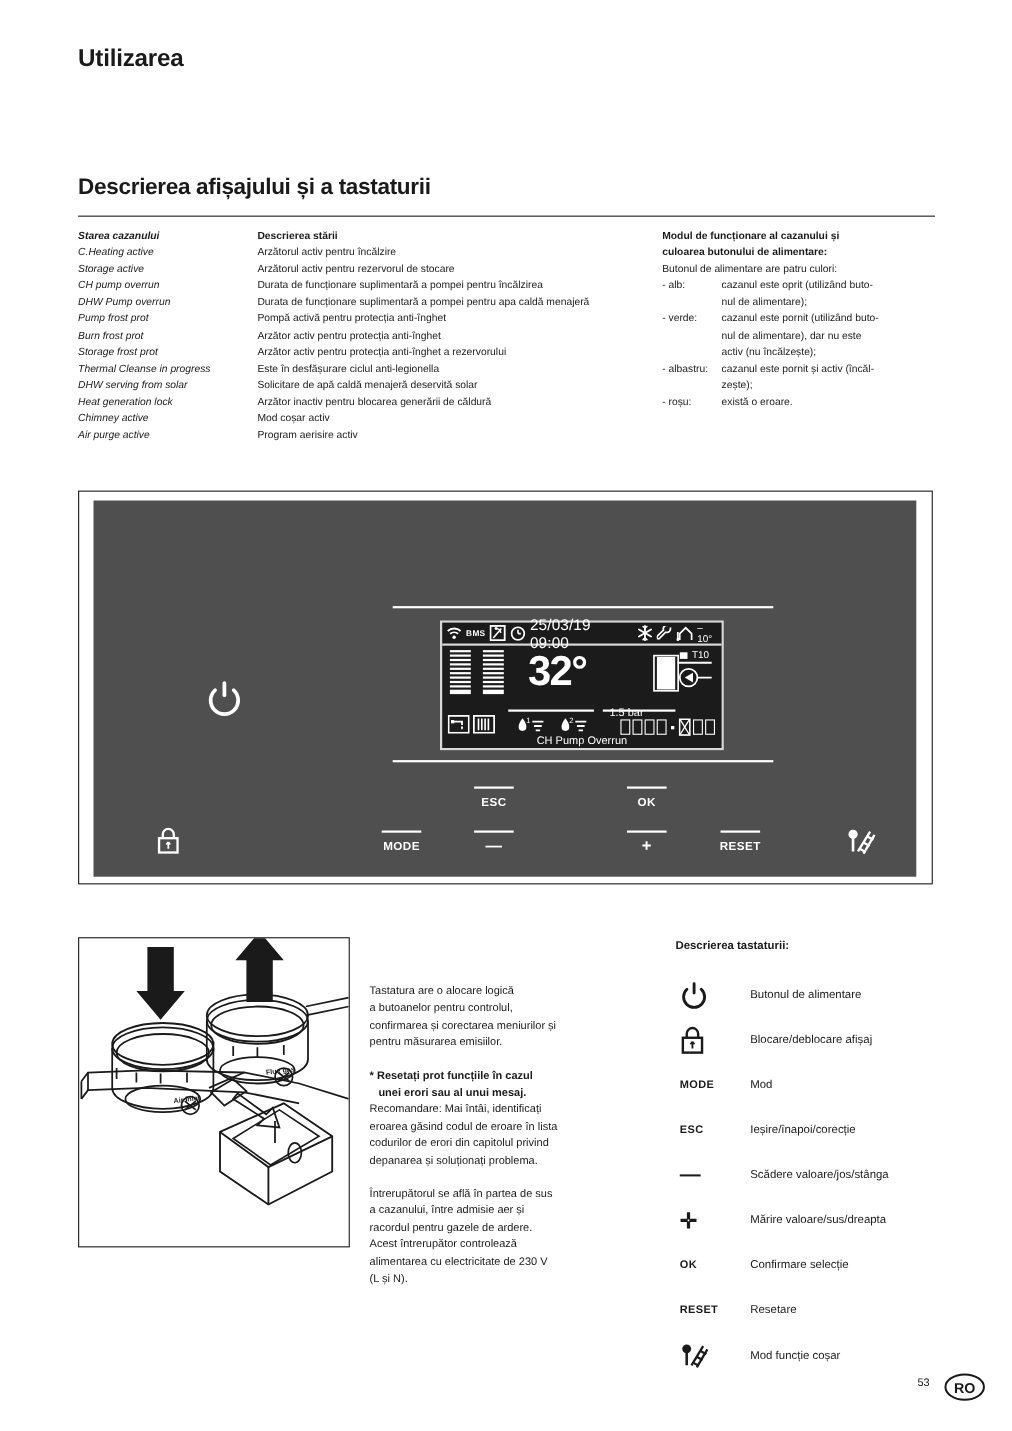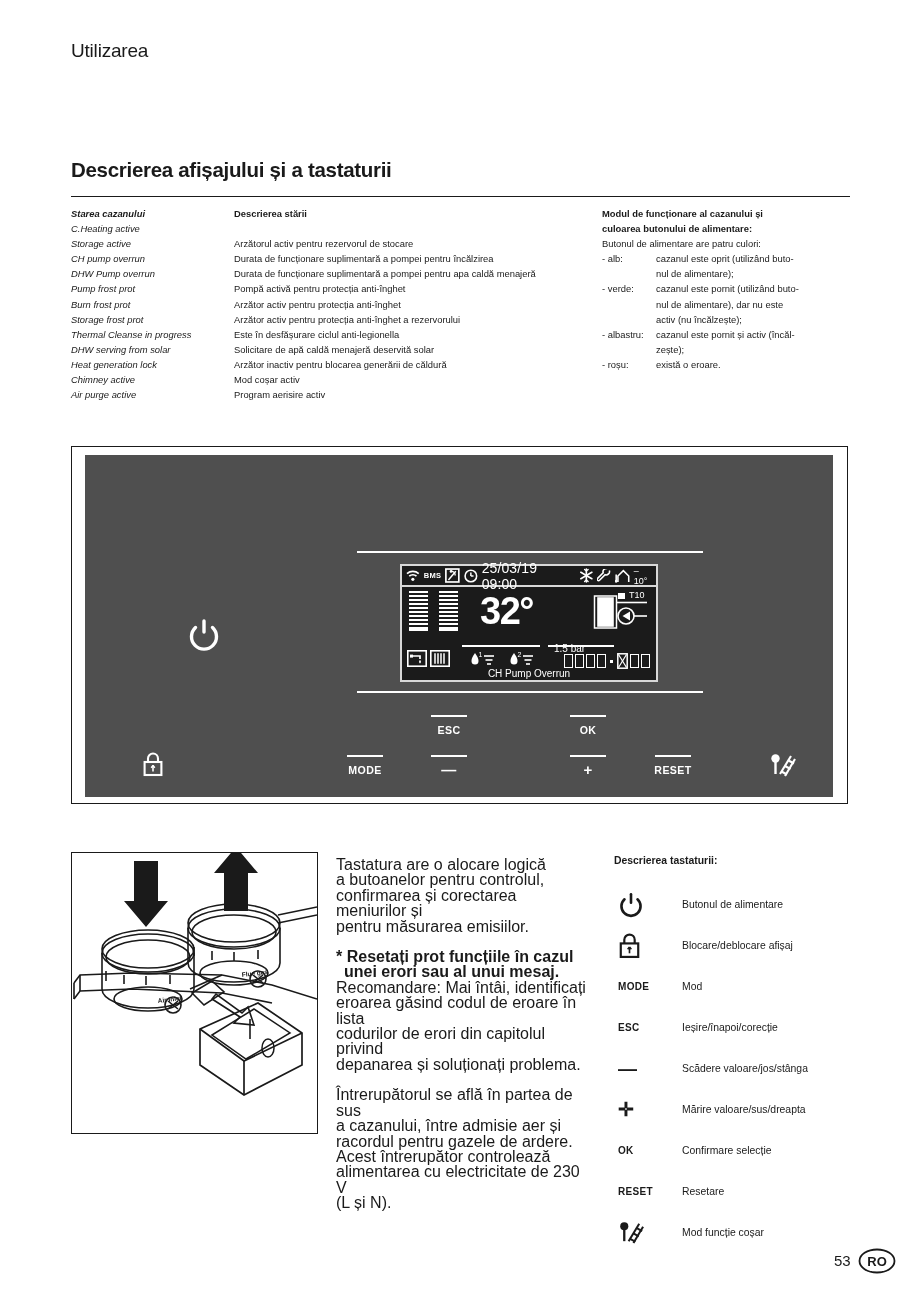--- a/index.html
+++ b/index.html
@@ -14,22 +14,22 @@
     font-family: "Liberation Sans", sans-serif;
     color: #1a1a1a;
     overflow: hidden;
   }
 
   
   .page-chapter {
     position: absolute;
     left: 71px;
     top: 40px;
-    font-size: 19px;
-    font-weight: normal;
+    font-size: 22px;
+    font-weight: bold;
     letter-spacing: -0.2px;
     text-align: center;
   }
   .section-title {
     position: absolute;
     left: 71px;
     top: 158px;
     font-size: 20.5px;
     font-weight: bold;
     letter-spacing: -0.3px;
@@ -229,23 +229,23 @@
     height: 282px;
     border: 1px solid #1a1a1a;
     box-sizing: border-box;
     background: #fff;
   }
 
   
   .body-col {
     position: absolute;
     left: 336px;
-    top: 857px;
+    top: 894px;
     width: 250px;
-    font-size: 16px;
+    font-size: 10px;
     line-height: 15.4px;
   }
   .body-col p { margin: 0; }
   .body-col .gap { height: 15px; }
   .body-col .bold { font-weight: bold; }
 
   
   .legend {
     position: absolute;
     left: 602px;
@@ -276,21 +276,21 @@
     align-items: center;
   }
   .legend-sym.big { font-size: 19px; }
   .legend-label { font-size: 10.4px; }
 
   
   .page-number {
     position: absolute;
     left: 834px;
     top: 1252px;
-    font-size: 15px;
+    font-size: 10px;
   }
   .lang-badge {
     position: absolute;
     left: 858px;
     top: 1248px;
     width: 38px;
     height: 26px;
   }
 </style>
 </head>
@@ -301,20 +301,21 @@
 <div class="title-rule"></div>
 
 <div class="status-block">
   <div class="status-row head">
     <div class="col-state">Starea cazanului</div>
     <div class="col-desc">Descrierea stării</div>
   </div>
   <div id="status-rows">
       <div class="status-row">
         <div class="col-state">C.Heating active</div>
+        <div class="col-desc">Arzătorul activ pentru încălzire</div>
       </div>
       <div class="status-row">
         <div class="col-state">Storage active</div>
         <div class="col-desc">Arzătorul activ pentru rezervorul de stocare</div>
       </div>
       <div class="status-row">
         <div class="col-state">CH pump overrun</div>
         <div class="col-desc">Durata de funcționare suplimentară a pompei pentru încălzirea</div>
       </div>
       <div class="status-row">

